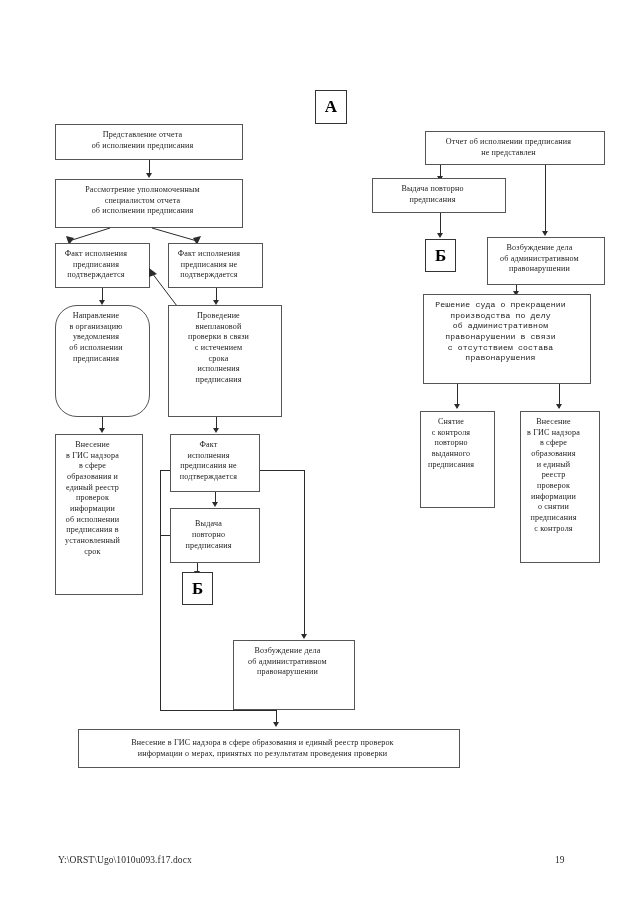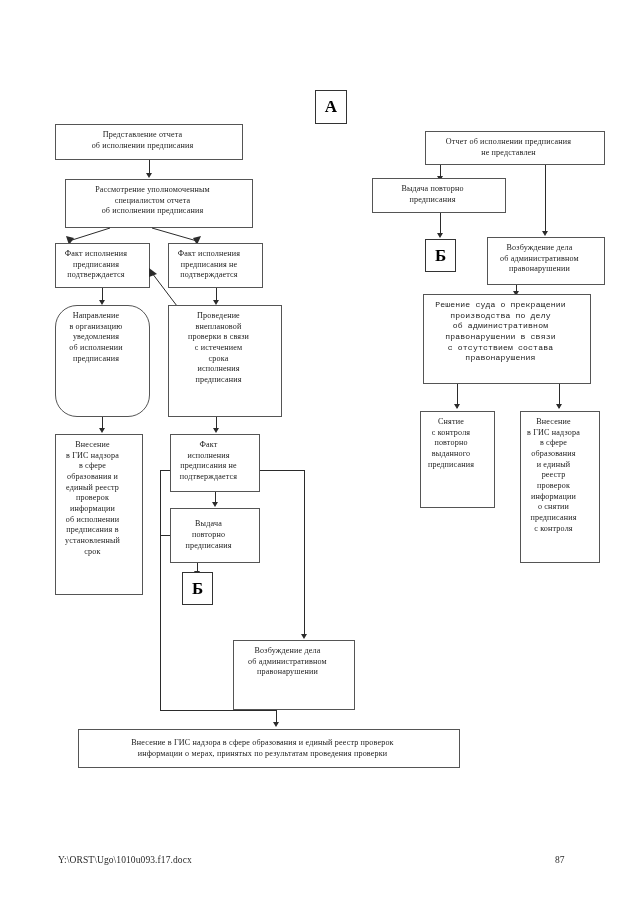--- a/index.html
+++ b/index.html
@@ -93,21 +93,21 @@
     <span>А</span>
   </div>
 
   <div class="box" style="left:55px; top:124px; width:188px; height:36px;">
     <span>Представление отчета<br>об исполнении предписания</span>
   </div>
 
   <div class="connector conn-v" style="left:149px; top:160px; height:15px;"></div>
   <div class="arrowhead" style="left:146px; top:173px;"></div>
 
-  <div class="box" style="left:65px; top:179px; width:188px; height:49px;">
+  <div class="box" style="left:55px; top:179px; width:188px; height:49px;">
     <span>Рассмотрение уполномоченным<br>специалистом отчета<br>об исполнении предписания</span>
   </div>
 
   <svg class="arrow-diag" style="left:55px; top:226px; width:110px; height:22px;">
     <line x1="55" y1="2" x2="14" y2="15" stroke="#2b2b2b" stroke-width="1"></line>
     <polygon points="14,19 11,10 19,12" fill="#2b2b2b"></polygon>
   </svg>
   <svg class="arrow-diag" style="left:150px; top:226px; width:110px; height:22px;">
     <line x1="2" y1="2" x2="47" y2="15" stroke="#2b2b2b" stroke-width="1"></line>
     <polygon points="47,19 43,12 51,10" fill="#2b2b2b"></polygon>
@@ -228,15 +228,15 @@
 
   <div class="box" style="left:420px; top:411px; width:75px; height:97px;">
     <span>Снятие<br>с контроля<br>повторно<br>выданного<br>предписания</span>
   </div>
 
   <div class="box" style="left:520px; top:411px; width:80px; height:152px;">
     <span>Внесение<br>в ГИС надзора<br>в сфере<br>образования<br>и единый<br>реестр<br>проверок<br>информации<br>о снятии<br>предписания<br>с контроля</span>
   </div>
 
   <div class="footer-path">Y:\ORST\Ugo\1010u093.f17.docx</div>
-  <div class="footer-page">87</div>
+  <div class="footer-page">19</div>
 
 </div>
 
 </body></html>

